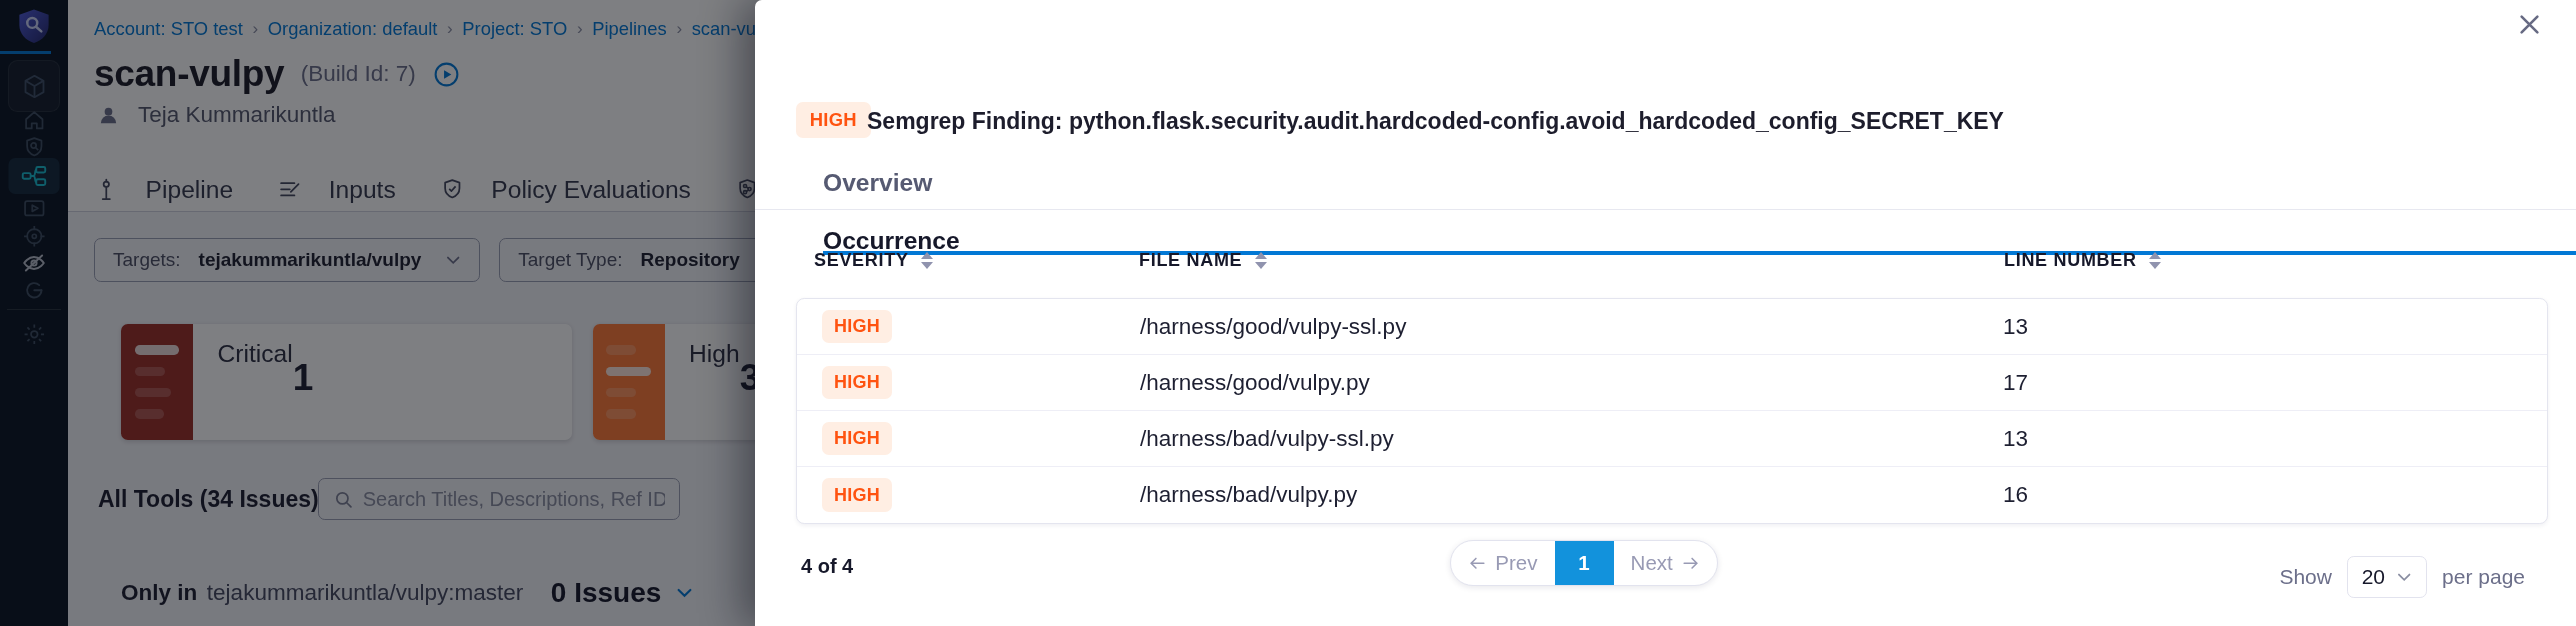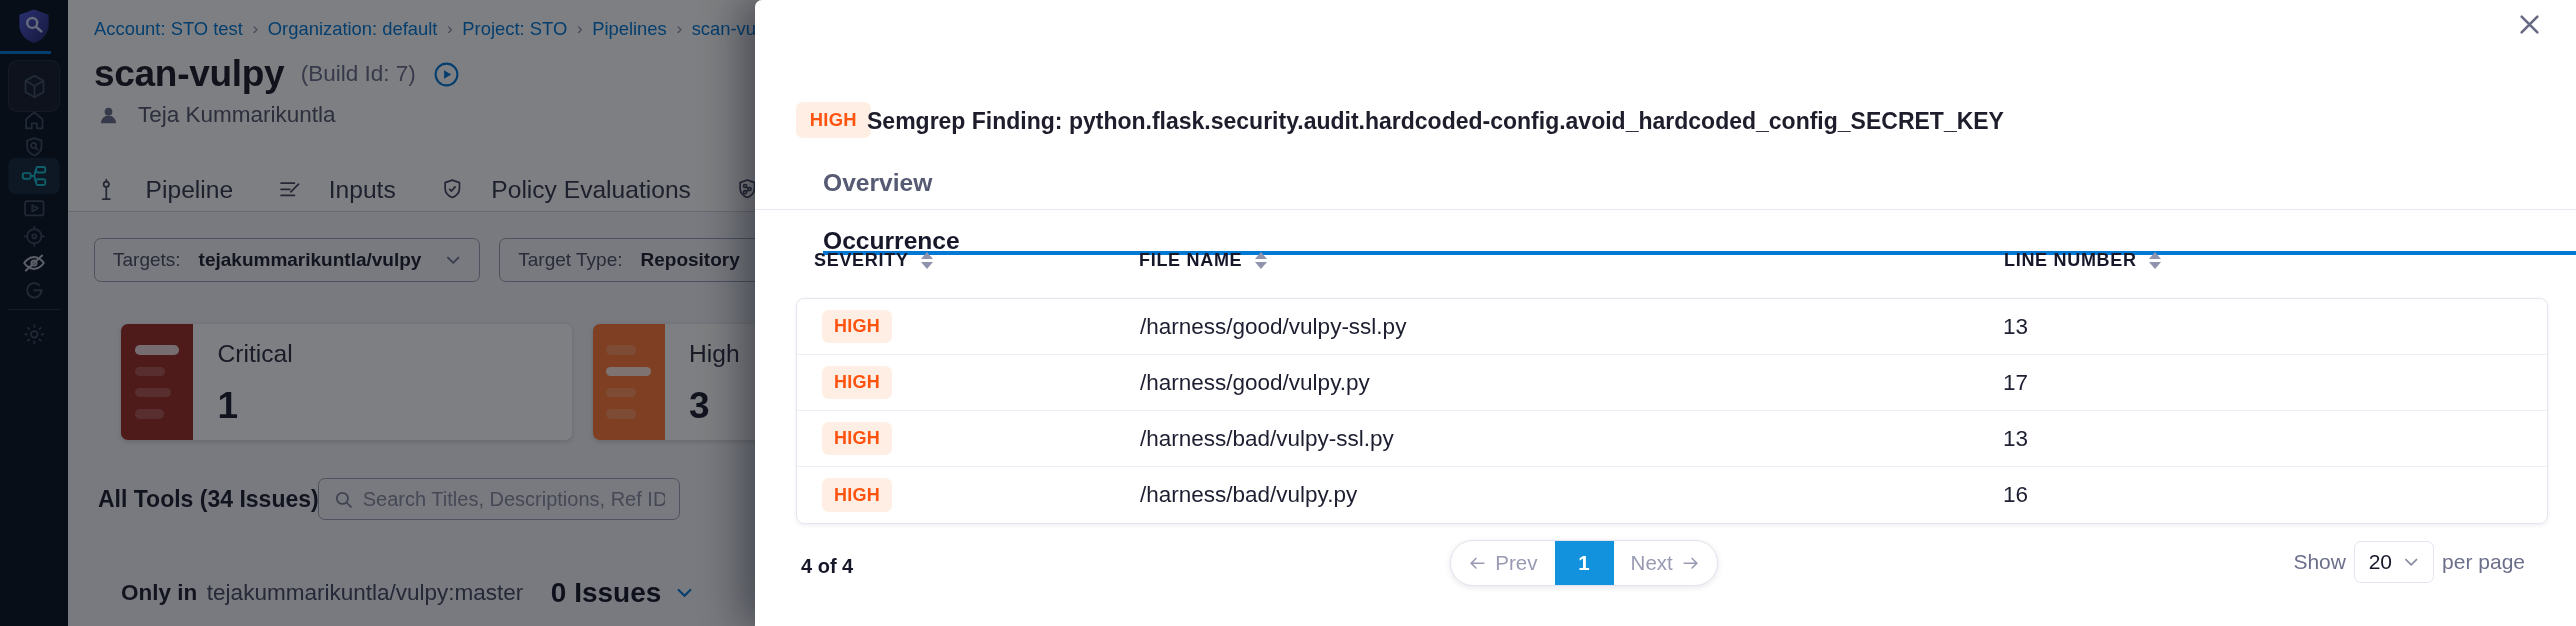--- a/index.html
+++ b/index.html
@@ -49,21 +49,21 @@
   .filter-value { color:#1e2030; font-weight:bold; }
   .chev { width:16.4px; height:12.3px; color:#6c6f8a; margin-left:5.5px; }
 
   .cards { position:absolute; left:53px; top:324px; display:flex; gap:20.5px; }
   .sev-card { width:451px; height:116px; background:#fff; border-radius:6.8px; display:flex; overflow:hidden; box-shadow:0 1.4px 4.1px rgba(20,20,40,0.15); cursor:pointer; }
   .card-block { width:72px; height:100%; display:flex; flex-direction:column; justify-content:center; gap:11.6px; padding-left:13.7px; flex-shrink:0; }
   .bar { height:9.6px; border-radius:4.8px; background:rgba(255,255,255,0.20); }
   .bar.bright { background:rgba(255,255,255,0.82); }
   .block-critical { background:#9c2e26; }
   .block-high { background:#ff7a38; }
-  .card-text { padding:16.4px 0 0 24.6px; display:flex; flex-direction:column; }
+  .card-text { padding:16.4px 0 0 24.6px; display:flex; flex-direction:row; }
   .card-label { font-size:24.6px; color:#2c2f42; }
   .card-value { font-size:37px; font-weight:bold; color:#1d1f31; margin-top:16.4px; }
 
   .tools-heading { position:absolute; left:30px; top:486px; font-size:23px; font-weight:bold; color:#1d1f31; }
   .search-box { position:absolute; left:250px; top:478px; width:362px; height:42px; border:1.4px solid #9ba0b5; border-radius:6.8px; display:flex; align-items:center; gap:9.6px; padding:0 13.7px; }
   .search-box svg { width:20.5px; height:20.5px; color:#7c8096; flex-shrink:0; }
   .search-box input { flex:1; border:none; outline:none; background:transparent; font-family:"Liberation Sans", sans-serif; font-size:20px; color:#2a2d40; }
   .search-box input::placeholder { color:#8a8ea2; }
 
   .only-in { position:absolute; left:53px; top:577px; display:flex; align-items:center; gap:9.6px; }
@@ -107,21 +107,21 @@
   .badge-cell { font-size:18px; padding:6.1px 12.3px; }
   .cell-file { flex:1; font-size:22.5px; color:#1d1f31; }
   .cell-line { width:544px; font-size:22.5px; color:#1d1f31; }
 
   .page-summary { position:absolute; left:46px; top:555px; font-size:20px; font-weight:600; color:#16182a; }
   .pager { position:absolute; left:695px; top:540px; width:268px; height:46px; background:#fff; border:0.7px solid #e2e3ee; border-radius:23px; box-shadow:0 1.4px 6.8px rgba(20,20,60,0.10); display:flex; align-items:center; overflow:hidden; }
   .pager-btn { flex:1; height:100%; display:flex; align-items:center; justify-content:center; gap:8.2px; font-size:20.5px; color:#989ab4; cursor:pointer; }
   .pager-btn svg { width:19px; height:16.4px; }
   .pager-page { width:59px; height:100%; background:#1292dc; color:#fff; font-size:20.5px; font-weight:600; display:flex; align-items:center; justify-content:center; cursor:pointer; }
 
-  .per-page { position:absolute; top:541px; right:51px; display:flex; align-items:center; gap:8px; font-size:21px; color:#6c6f8a; }
+  .per-page { position:absolute; top:556px; right:51px; display:flex; align-items:center; gap:15px; font-size:21px; color:#6c6f8a; }
   .size-select { height:42px; min-width:74px; border:0.7px solid #e2e3ee; border-radius:6.8px; display:flex; align-items:center; justify-content:center; gap:11px; padding:0 13.7px; color:#16182a; cursor:pointer; }
   .size-select .chev { margin-left:0; color:#8a8ea2; }
 
   svg { display:block; }
 </style>
 </head>
 <body>
 
 <div class="screen">
 

